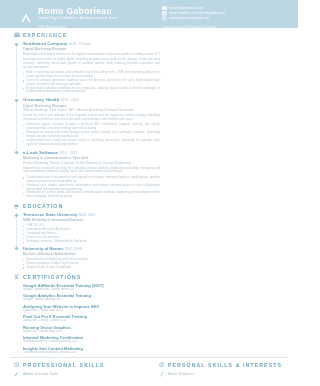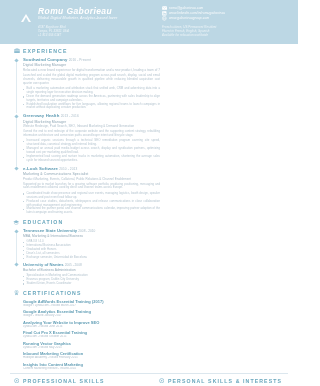--- a/index.html
+++ b/index.html
@@ -2,21 +2,21 @@
 <html><head>
 <meta charset="utf-8">
 <style>
   html,body{margin:0;padding:0;background:#ffffff;}
   body{width:298px;height:386px;overflow:hidden;
        font-family:"Liberation Sans","DejaVu Sans",sans-serif;
        color:#7f95a6;-webkit-font-smoothing:antialiased;}
   .page{position:relative;width:298px;height:386px;background:#fff;}
 
   
-  .header{position:relative;height:44px;background:#bcd7e4;padding:6px 10px 0 10px;box-sizing:border-box;display:flex;font-style:italic;}
+  .header{position:relative;height:28px;background:#bcd7e4;padding:6px 10px 0 10px;box-sizing:border-box;display:flex;}
   .hdr-left{width:148px;padding-left:28px;box-sizing:border-box;position:relative;}
   .hdr-right{flex:1;padding-left:4px;box-sizing:border-box;}
   .logo{position:absolute;left:10px;top:3px;width:12px;height:10px;}
   .name{font-size:8.5px;font-weight:bold;color:#ffffff;letter-spacing:.4px;line-height:10px;
         white-space:nowrap;overflow:hidden;}
   .tagline{font-size:3.6px;color:#ffffff;line-height:5px;letter-spacing:.15px;opacity:.92;
            white-space:nowrap;overflow:hidden;}
   .hdr-block{margin-top:4px;}
   .hdr-line{font-size:2.9px;line-height:4.1px;color:#ffffff;opacity:.78;letter-spacing:.1px;white-space:nowrap;overflow:hidden;}
   .contact-row{display:flex;align-items:flex-start;line-height:4.6px;margin-bottom:.4px;}

